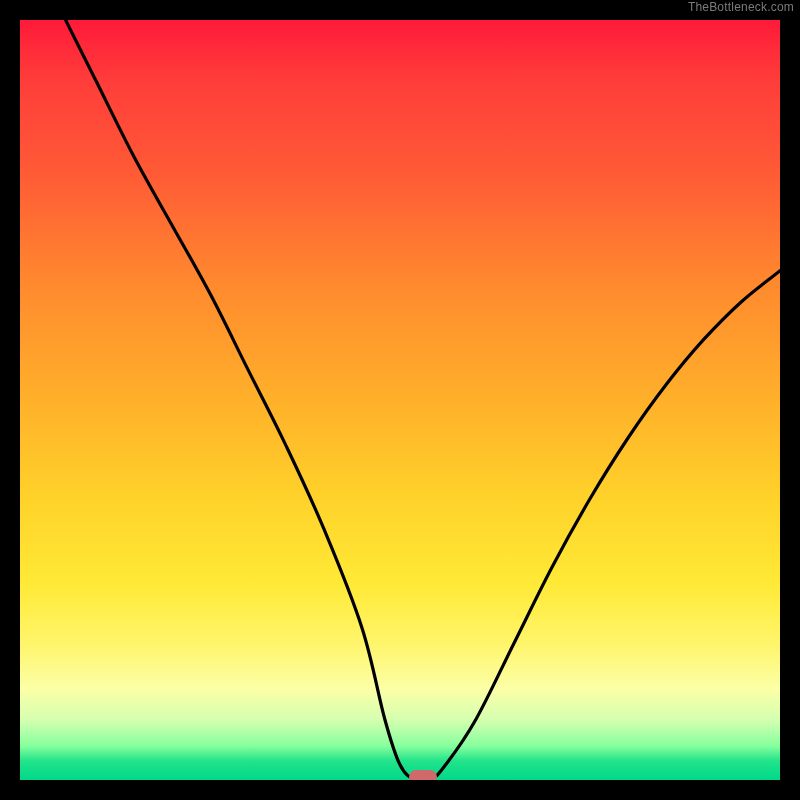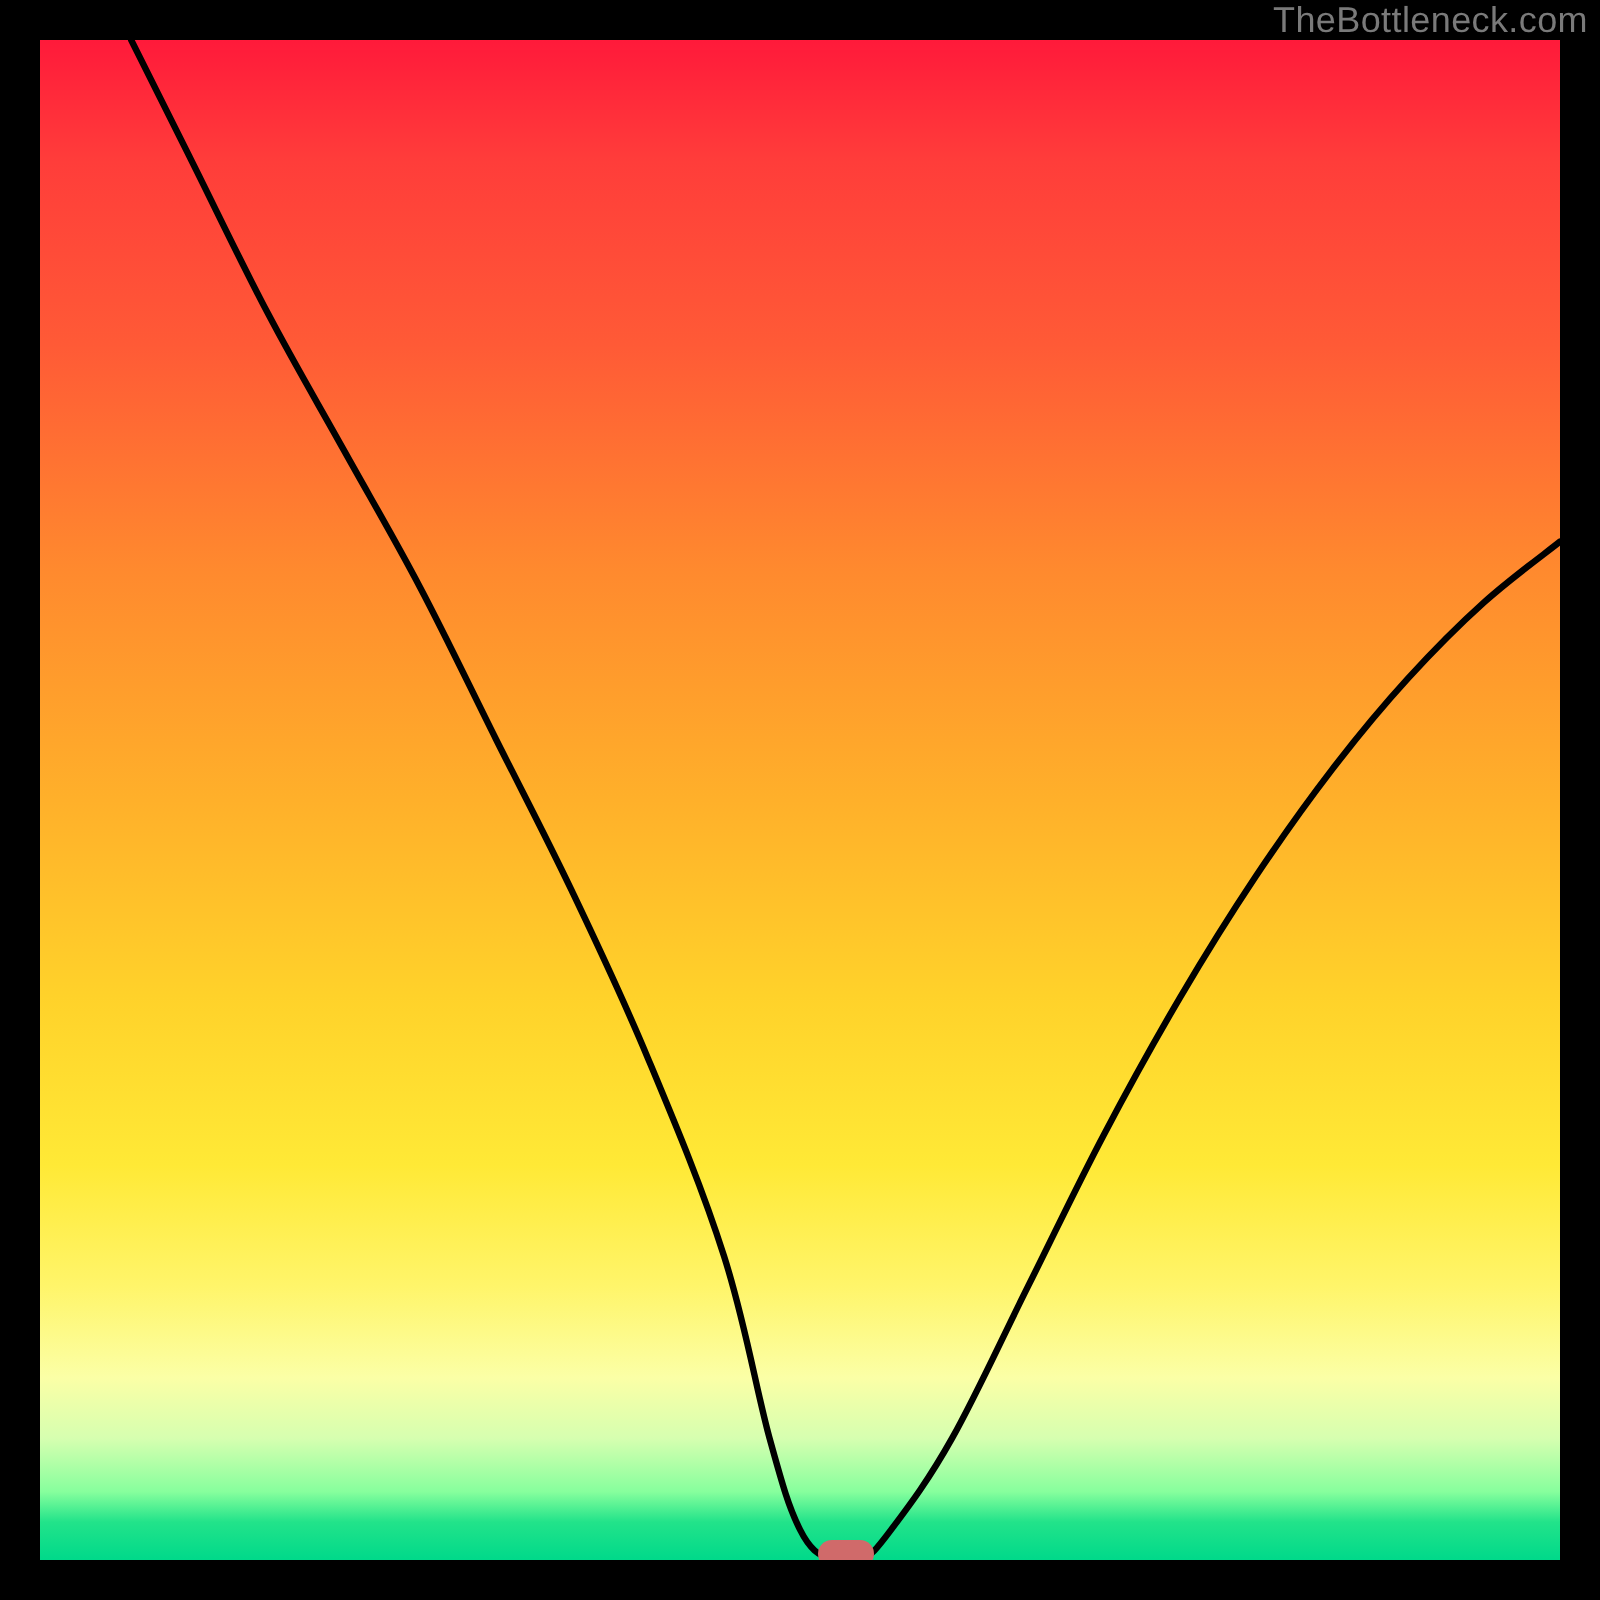--- a/index.html
+++ b/index.html
@@ -56,21 +56,21 @@
     height: 14px;
     background: #d06a6a;
     border-radius: 7px;
     transform: translate(-50%, -50%);
   }
   .watermark {
     position: absolute;
     top: 0px;
     right: 6px;
     color: #7a7a7a;
-    font-size: 18px;
+    font-size: 12px;
     font-weight: 500;
     letter-spacing: 0.2px;
   }
 </style>
 </head>
 <body>
 
 <div class="frame">
 
   <div class="plot-area">

